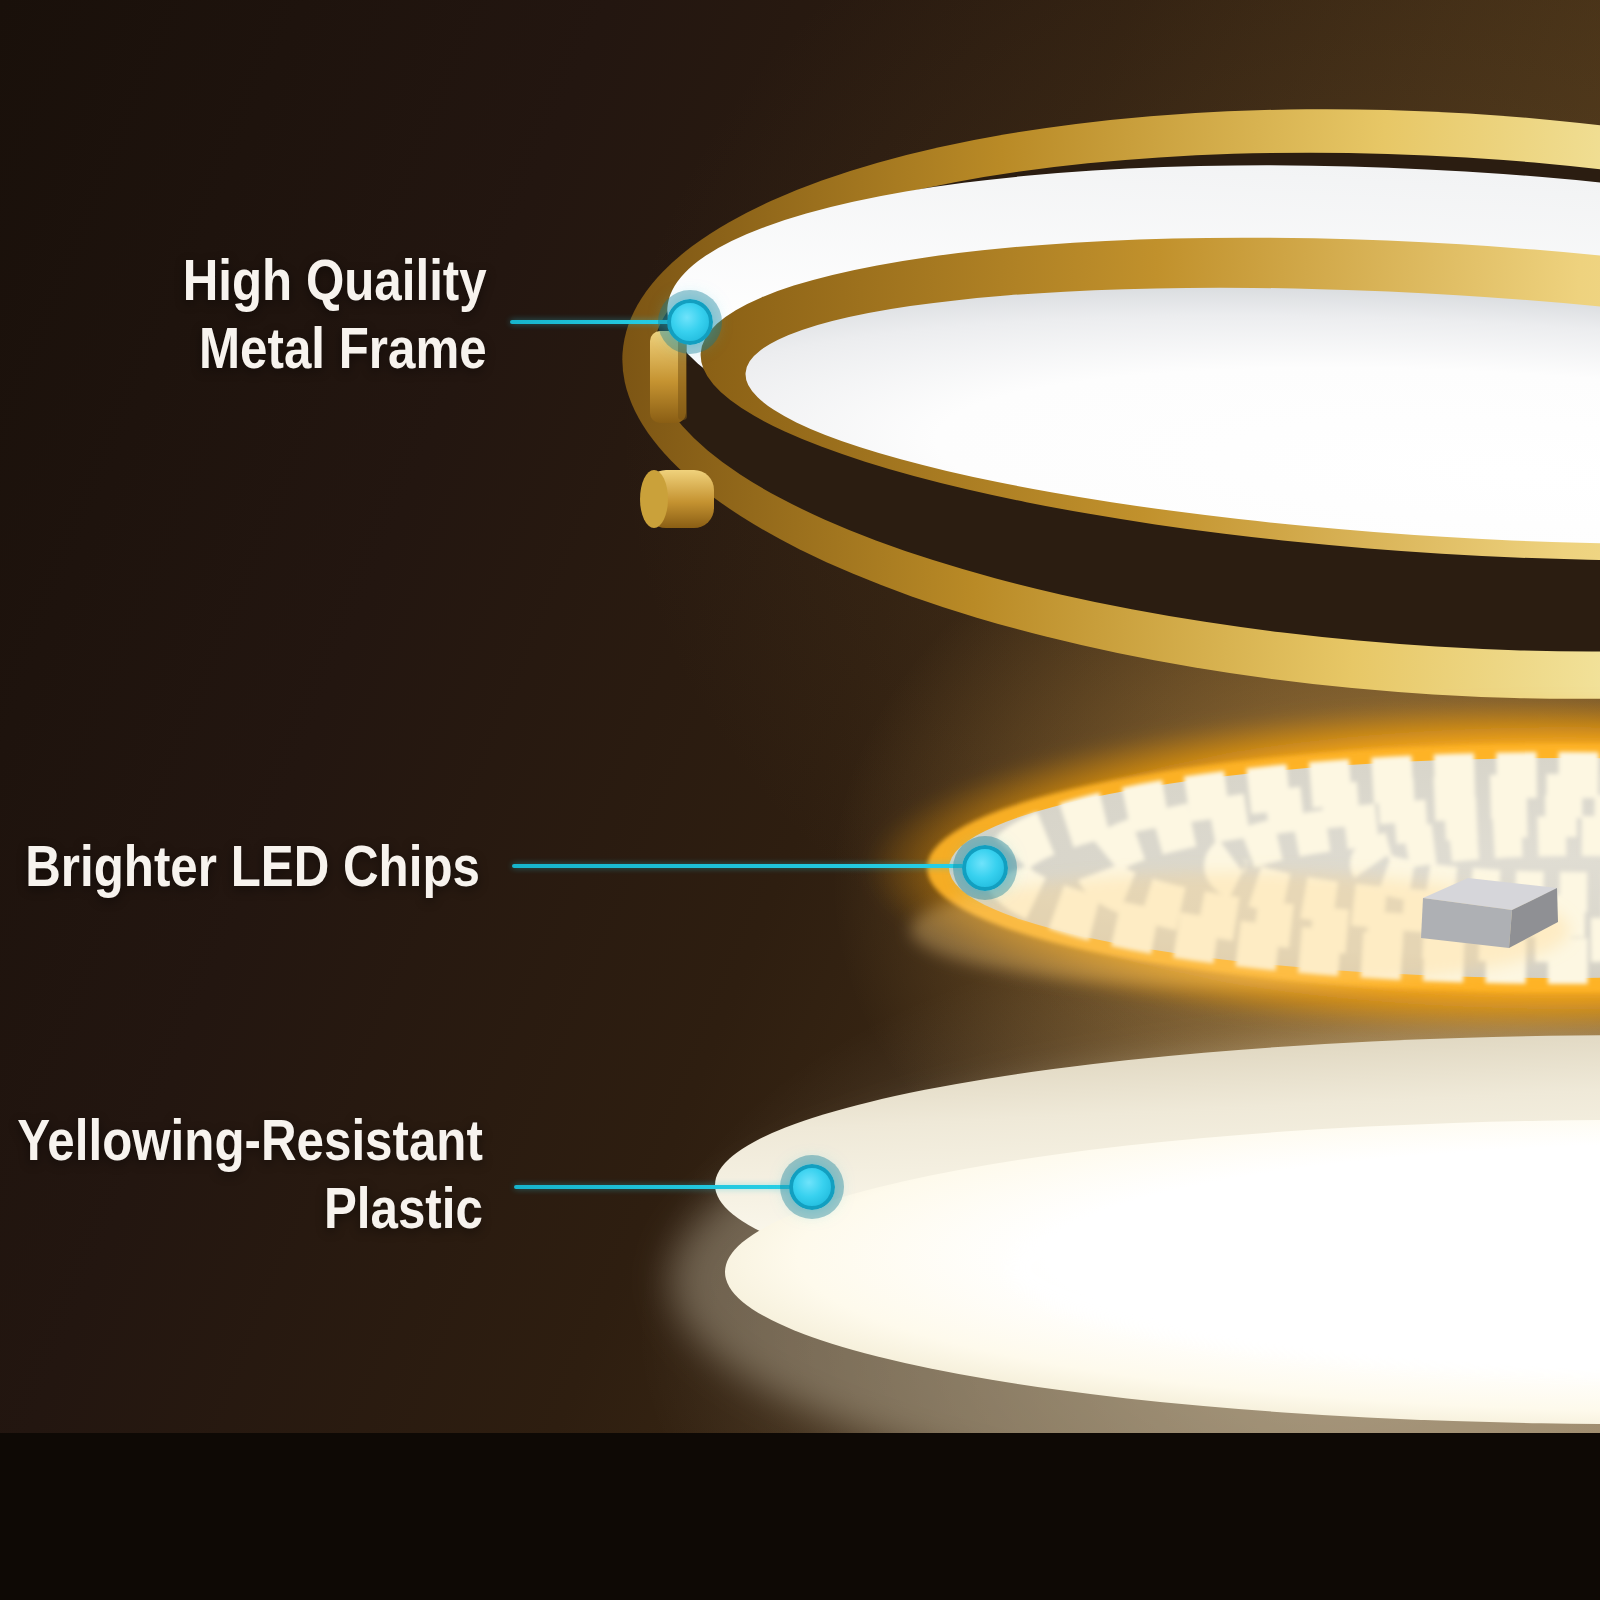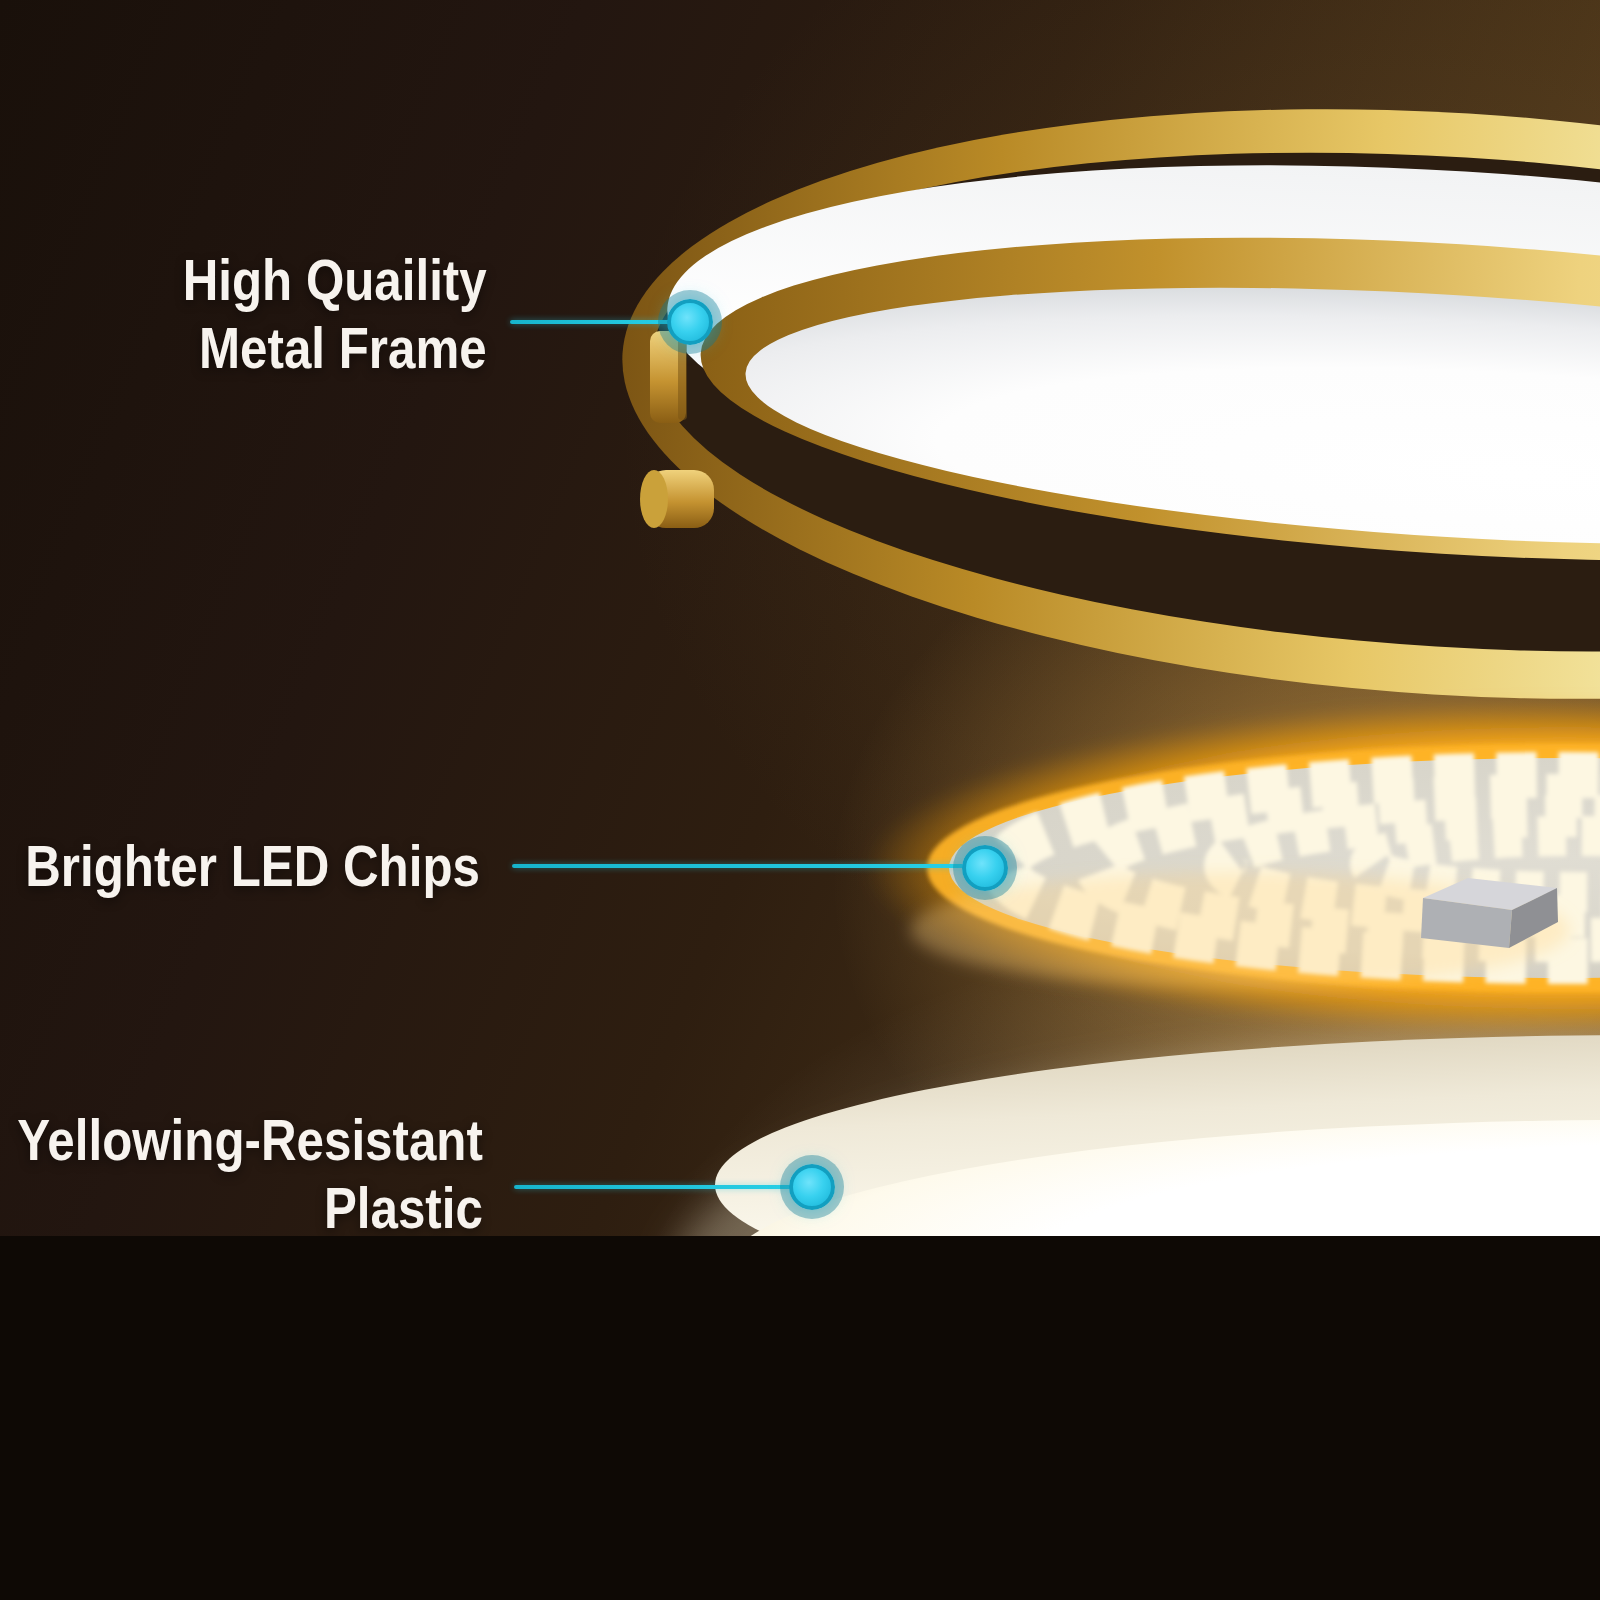--- a/index.html
+++ b/index.html
@@ -1,17 +1,17 @@
 <!DOCTYPE html>
 <html><head>
 <meta charset="utf-8">
 <style>
   html,body{margin:0;padding:0;background:#0e0905;}
   .stage{
-    position:relative;width:1600px;height:1236px;overflow:hidden;
+    position:relative;width:1600px;height:1433px;overflow:hidden;
     font-family:"Liberation Sans",sans-serif;
     background:
       radial-gradient(900px 680px at 1390px 880px, rgba(255,195,95,0.50), rgba(255,195,95,0) 62%),
       radial-gradient(1050px 620px at 1330px 1330px, rgba(255,246,224,0.34), rgba(255,246,224,0) 66%),
       radial-gradient(1250px 950px at 1520px 430px, rgba(128,96,52,0.32), rgba(0,0,0,0) 72%),
       linear-gradient(112deg,#19100a 0%,#231610 28%,#2e1e10 52%,#453016 76%,#5f4423 100%);
   }
   .lamp-svg{position:absolute;left:0;top:0;width:1600px;height:1600px;}
   .label{
     position:absolute;color:#f7f3ee;font-weight:bold;font-size:58px;line-height:68px;

